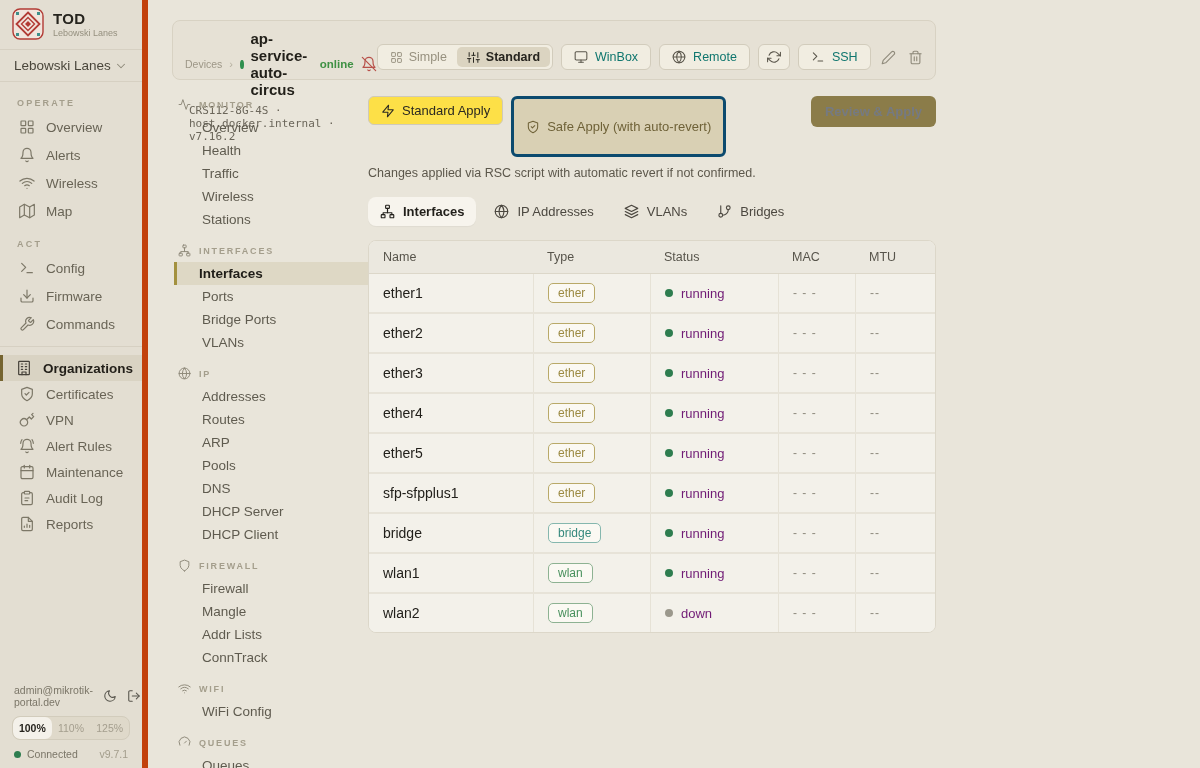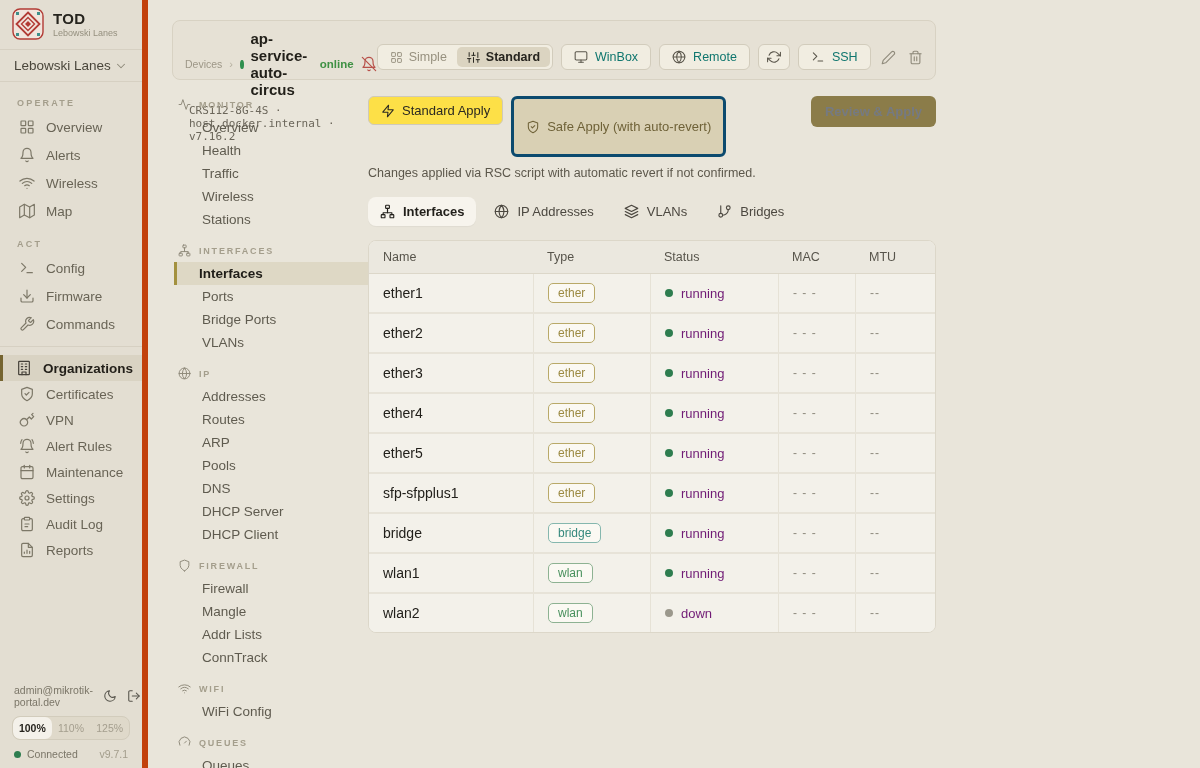--- a/index.html
+++ b/index.html
@@ -407,26 +407,20 @@
         <span>Alert Rules</span>
       </div>
       <div class="nav-item compact">
         <svg class="ic">
             <use href="#i-calendar"></use>
           </svg>
         <span>Maintenance</span>
       </div>
       <div class="nav-item compact">
         <svg class="ic">
-            <use href="#i-gear"></use>
-          </svg>
-        <span>Settings</span>
-      </div>
-      <div class="nav-item compact">
-        <svg class="ic">
             <use href="#i-clipboard"></use>
           </svg>
         <span>Audit Log</span>
       </div>
       <div class="nav-item compact">
         <svg class="ic">
             <use href="#i-file-chart"></use>
           </svg>
         <span>Reports</span>
       </div>

